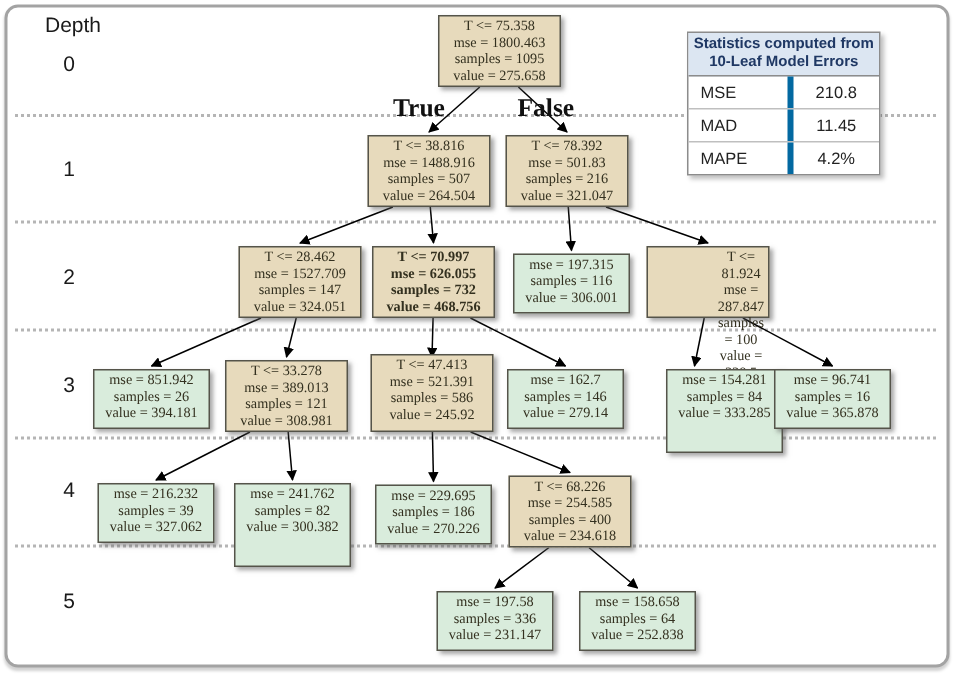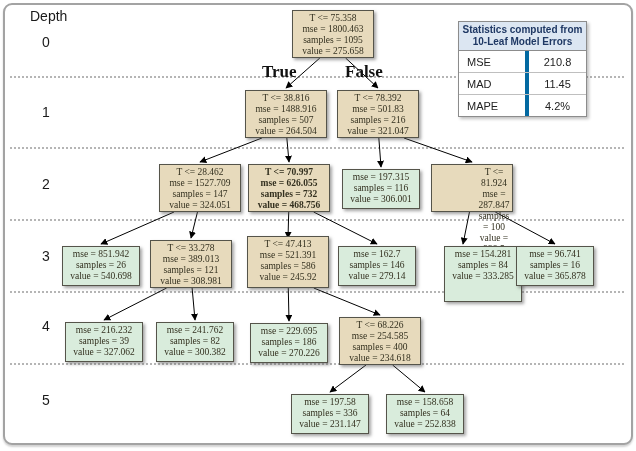--- a/index.html
+++ b/index.html
@@ -147,21 +147,21 @@
       </div>
       <div class="node decision" style="left: 431px; top: 164px; width: 82px; height: 48px; padding-left: 44px;">
         <div>T &lt;= 81.924</div>
         <div>mse = 287.847</div>
         <div>samples = 100</div>
         <div>value = 338.5</div>
       </div>
       <div class="node leaf" style="left: 62px; top: 246px; width: 78px; height: 40px;">
         <div>mse = 851.942</div>
         <div>samples = 26</div>
-        <div>value = 540.698</div>
+        <div>value = 394.181</div>
       </div>
       <div class="node decision" style="left: 150px; top: 240px; width: 82px; height: 48px;">
         <div>T &lt;= 33.278</div>
         <div>mse = 389.013</div>
         <div>samples = 121</div>
         <div>value = 308.981</div>
       </div>
       <div class="node decision" style="left: 247px; top: 236px; width: 82px; height: 52px;">
         <div>T &lt;= 47.413</div>
         <div>mse = 521.391</div>
@@ -181,21 +181,21 @@
       <div class="node leaf" style="left: 516px; top: 246px; width: 78px; height: 40px;">
         <div>mse = 96.741</div>
         <div>samples = 16</div>
         <div>value = 365.878</div>
       </div>
       <div class="node leaf" style="left: 65px; top: 322px; width: 78px; height: 40px;">
         <div>mse = 216.232</div>
         <div>samples = 39</div>
         <div>value = 327.062</div>
       </div>
-      <div class="node leaf" style="left: 156px; top: 322px; width: 78px; height: 40px;">
+      <div class="node leaf" style="left: 156px; top: 322px; width: 78px; height: 56px;">
         <div>mse = 241.762</div>
         <div>samples = 82</div>
         <div>value = 300.382</div>
       </div>
       <div class="node leaf" style="left: 250px; top: 323px; width: 78px; height: 40px;">
         <div>mse = 229.695</div>
         <div>samples = 186</div>
         <div>value = 270.226</div>
       </div>
       <div class="node decision" style="left: 339px; top: 317px; width: 82px; height: 48px;">

